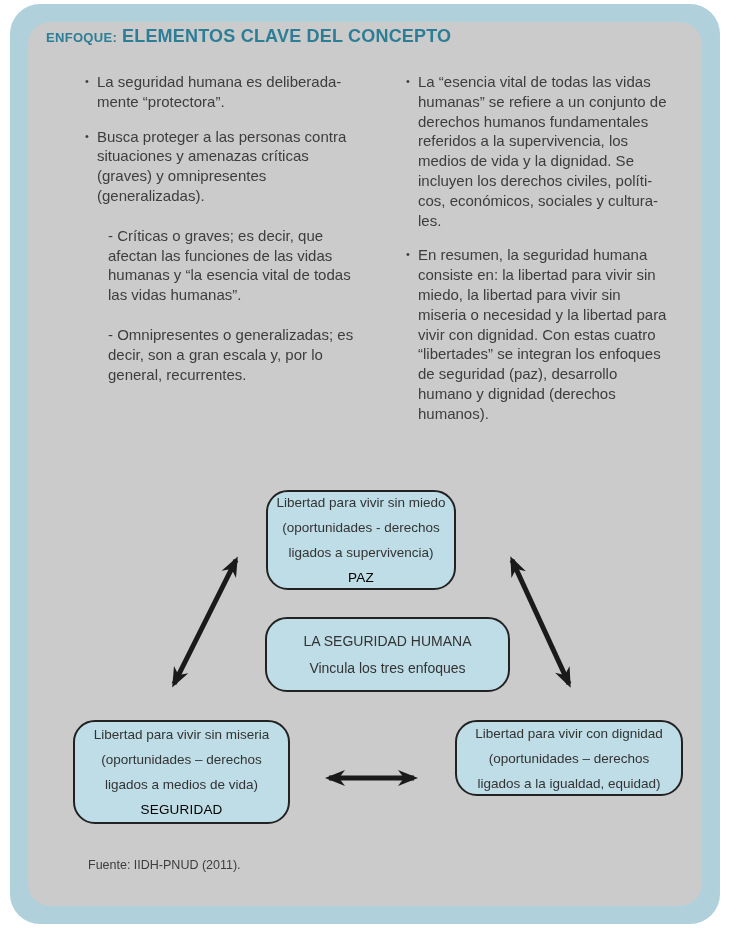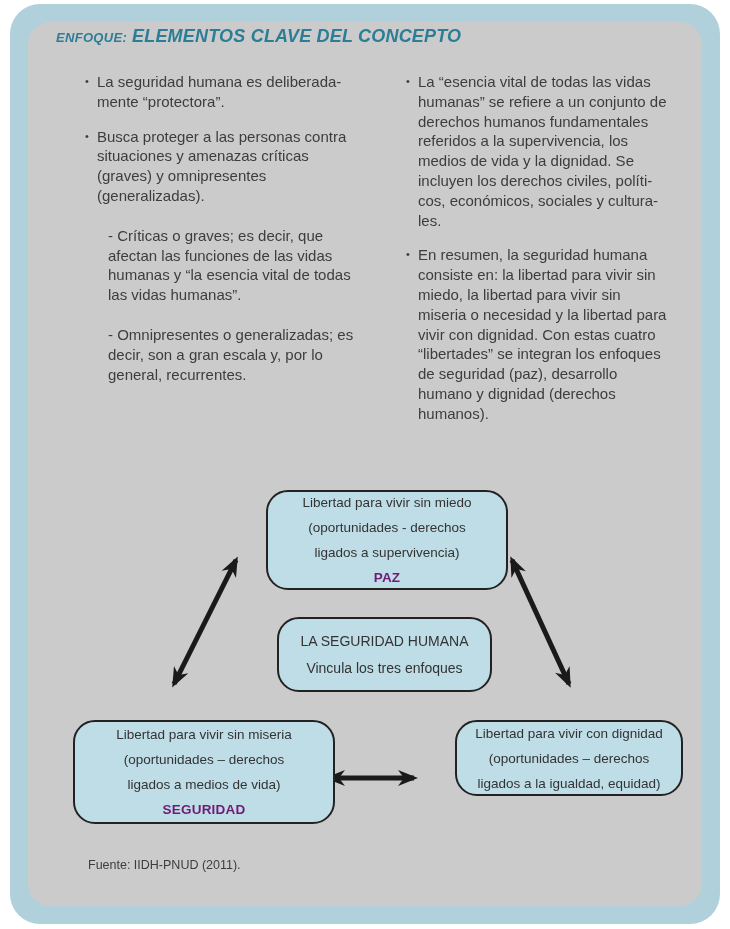--- a/index.html
+++ b/index.html
@@ -30,25 +30,24 @@
     position: absolute;
     left: 28px;
     top: 22px;
     width: 674px;
     height: 884px;
     background: var(--color-panel, #cbcbcb);
     border-radius: 22px;
   }
   .title {
     position: absolute;
-    left: 56px;
+    left: 46px;
     top: 26px;
     color: var(--color-title, #2b7e96);
     white-space: nowrap;
-    font-style: italic;
   }
   .title-prefix {
     font-size: 13px;
     font-weight: 700;
     letter-spacing: 0.3px;
   }
   .title-main {
     font-size: 18px;
     font-weight: 700;
     margin-left: 5px;
@@ -101,29 +100,29 @@
     align-items: center;
     text-align: center;
     color: #333333;
     font-size: 13.5px;
   }
   .dbox-text {
     white-space: pre-line;
     line-height: 25px;
   }
   .dbox-label {
-    font-weight: 700;
+    font-weight: 400;
     line-height: 25px;
-    color: #701a75;
+    color: #000000;
     letter-spacing: 0.2px;
   }
-  .dbox.top    { left: 266px; top: 490px; width: 242px; height: 100px; }
-  .dbox.center { left: 265px; top: 617px; width: 215px; height: 75px; margin-left: 12px; }
+  .dbox.top    { left: 266px; top: 490px; width: 190px; height: 100px; }
+  .dbox.center { left: 265px; top: 617px; width: 245px; height: 75px; }
   .dbox.center .dbox-text { line-height: 27px; font-size: 14px; }
-  .dbox.bl     { left: 73px;  top: 720px; width: 262px; height: 104px; }
+  .dbox.bl     { left: 73px;  top: 720px; width: 217px; height: 104px; }
   .dbox.br     { left: 455px; top: 720px; width: 228px; height: 76px; }
   .arrows {
     position: absolute;
     left: 0;
     top: 0;
     pointer-events: none;
   }
   .arrows line {
     stroke: var(--color-arrow, #1a1a1a);
     stroke-width: 5;

